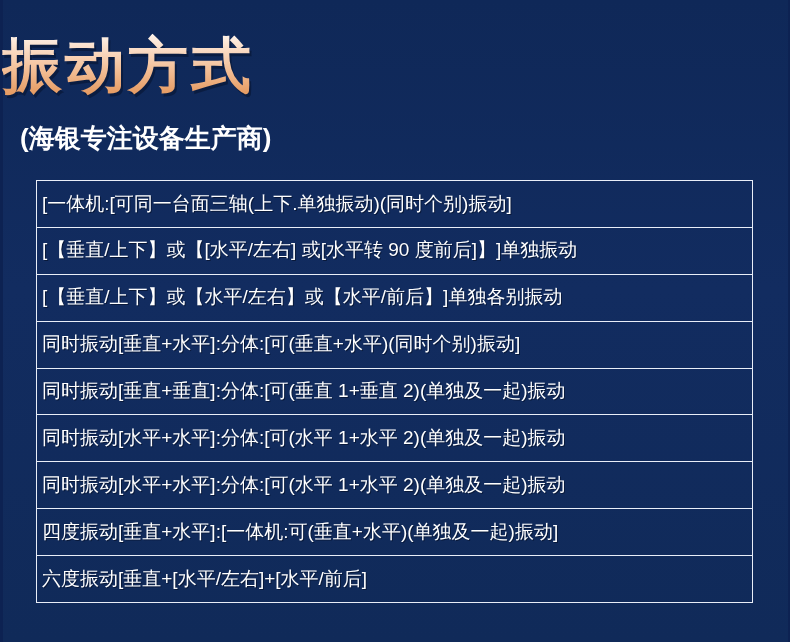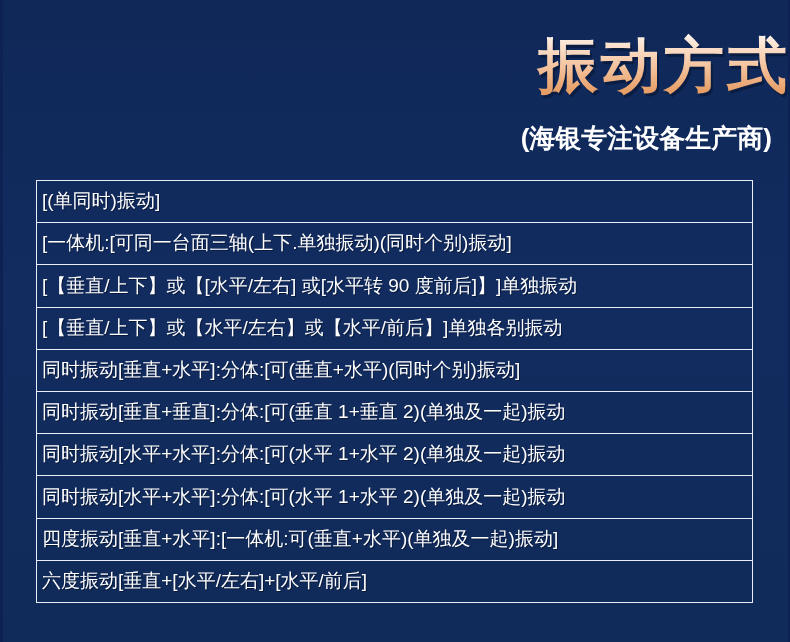--- a/index.html
+++ b/index.html
@@ -24,21 +24,21 @@
       linear-gradient(to left,  #0d2252 0px, #0d2252 2px, rgba(0,0,0,0) 2px),
       linear-gradient(to bottom, #0f2858 0%, #122c60 45%, #102a59 100%);
   }
 
   .header {
     position: absolute;
     top: 0;
     left: 2px;
     right: 0;
     height: 170px;
-    text-align: right;
+    text-align: left;
   }
 
   .title {
     margin: 0;
     padding-top: 34px;
     font-size: 60px;
     line-height: 1.08;
     font-weight: bold;
     letter-spacing: 3px;
     background-image: linear-gradient(to bottom,
@@ -103,23 +103,20 @@
 
 <div class="slide"></div>
 
 <div class="header">
   <h1 class="title">振动方式</h1>
   <p class="subtitle">(海银专注设备生产商)</p>
 </div>
 
 <div class="table">
   <div class="row">
-    <div class="cell">[(单同时)振动]</div>
-  </div>
-  <div class="row">
     <div class="cell">[一体机:[可同一台面三轴(上下.单独振动)(同时个别)振动]</div>
   </div>
   <div class="row">
     <div class="cell">[【垂直/上下】或【[水平/左右] 或[水平转 90 度前后]】]单独振动</div>
   </div>
   <div class="row">
     <div class="cell">[【垂直/上下】或【水平/左右】或【水平/前后】]单独各别振动</div>
   </div>
   <div class="row">
     <div class="cell">同时振动[垂直+水平]:分体:[可(垂直+水平)(同时个别)振动]</div>

